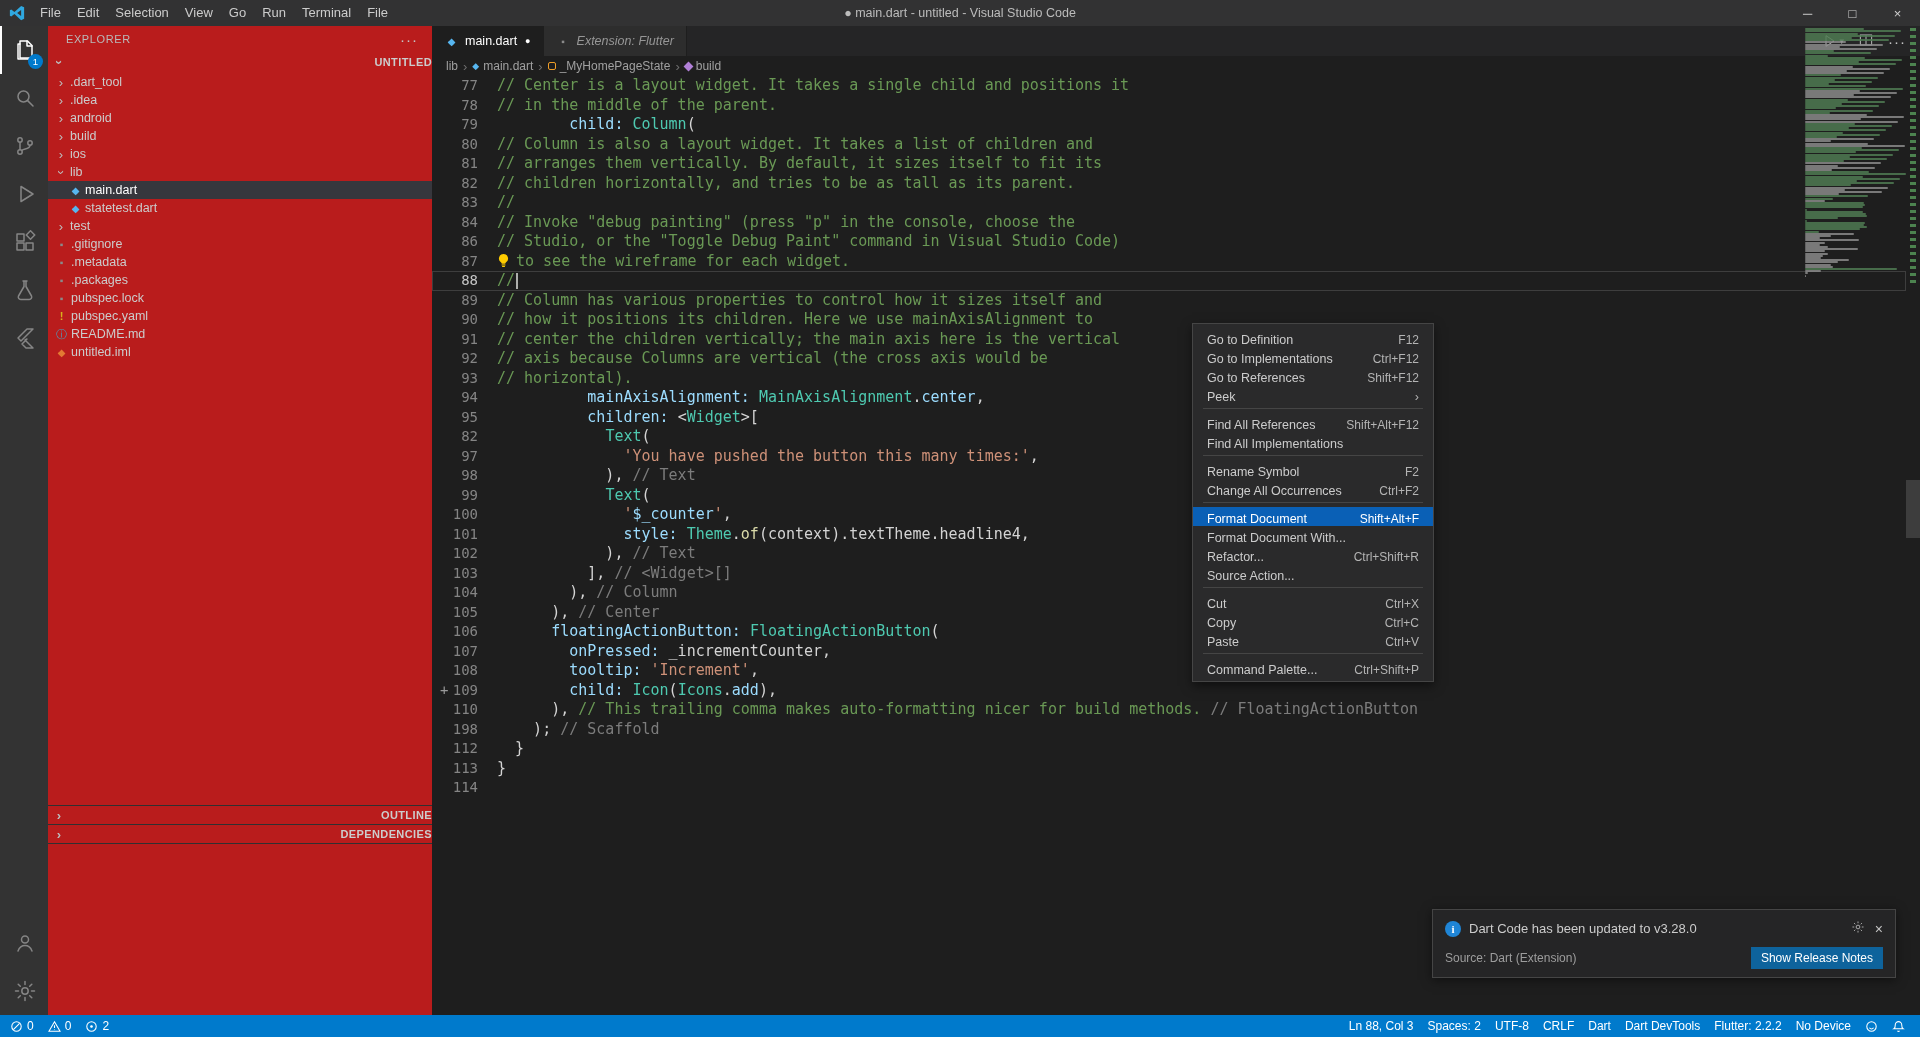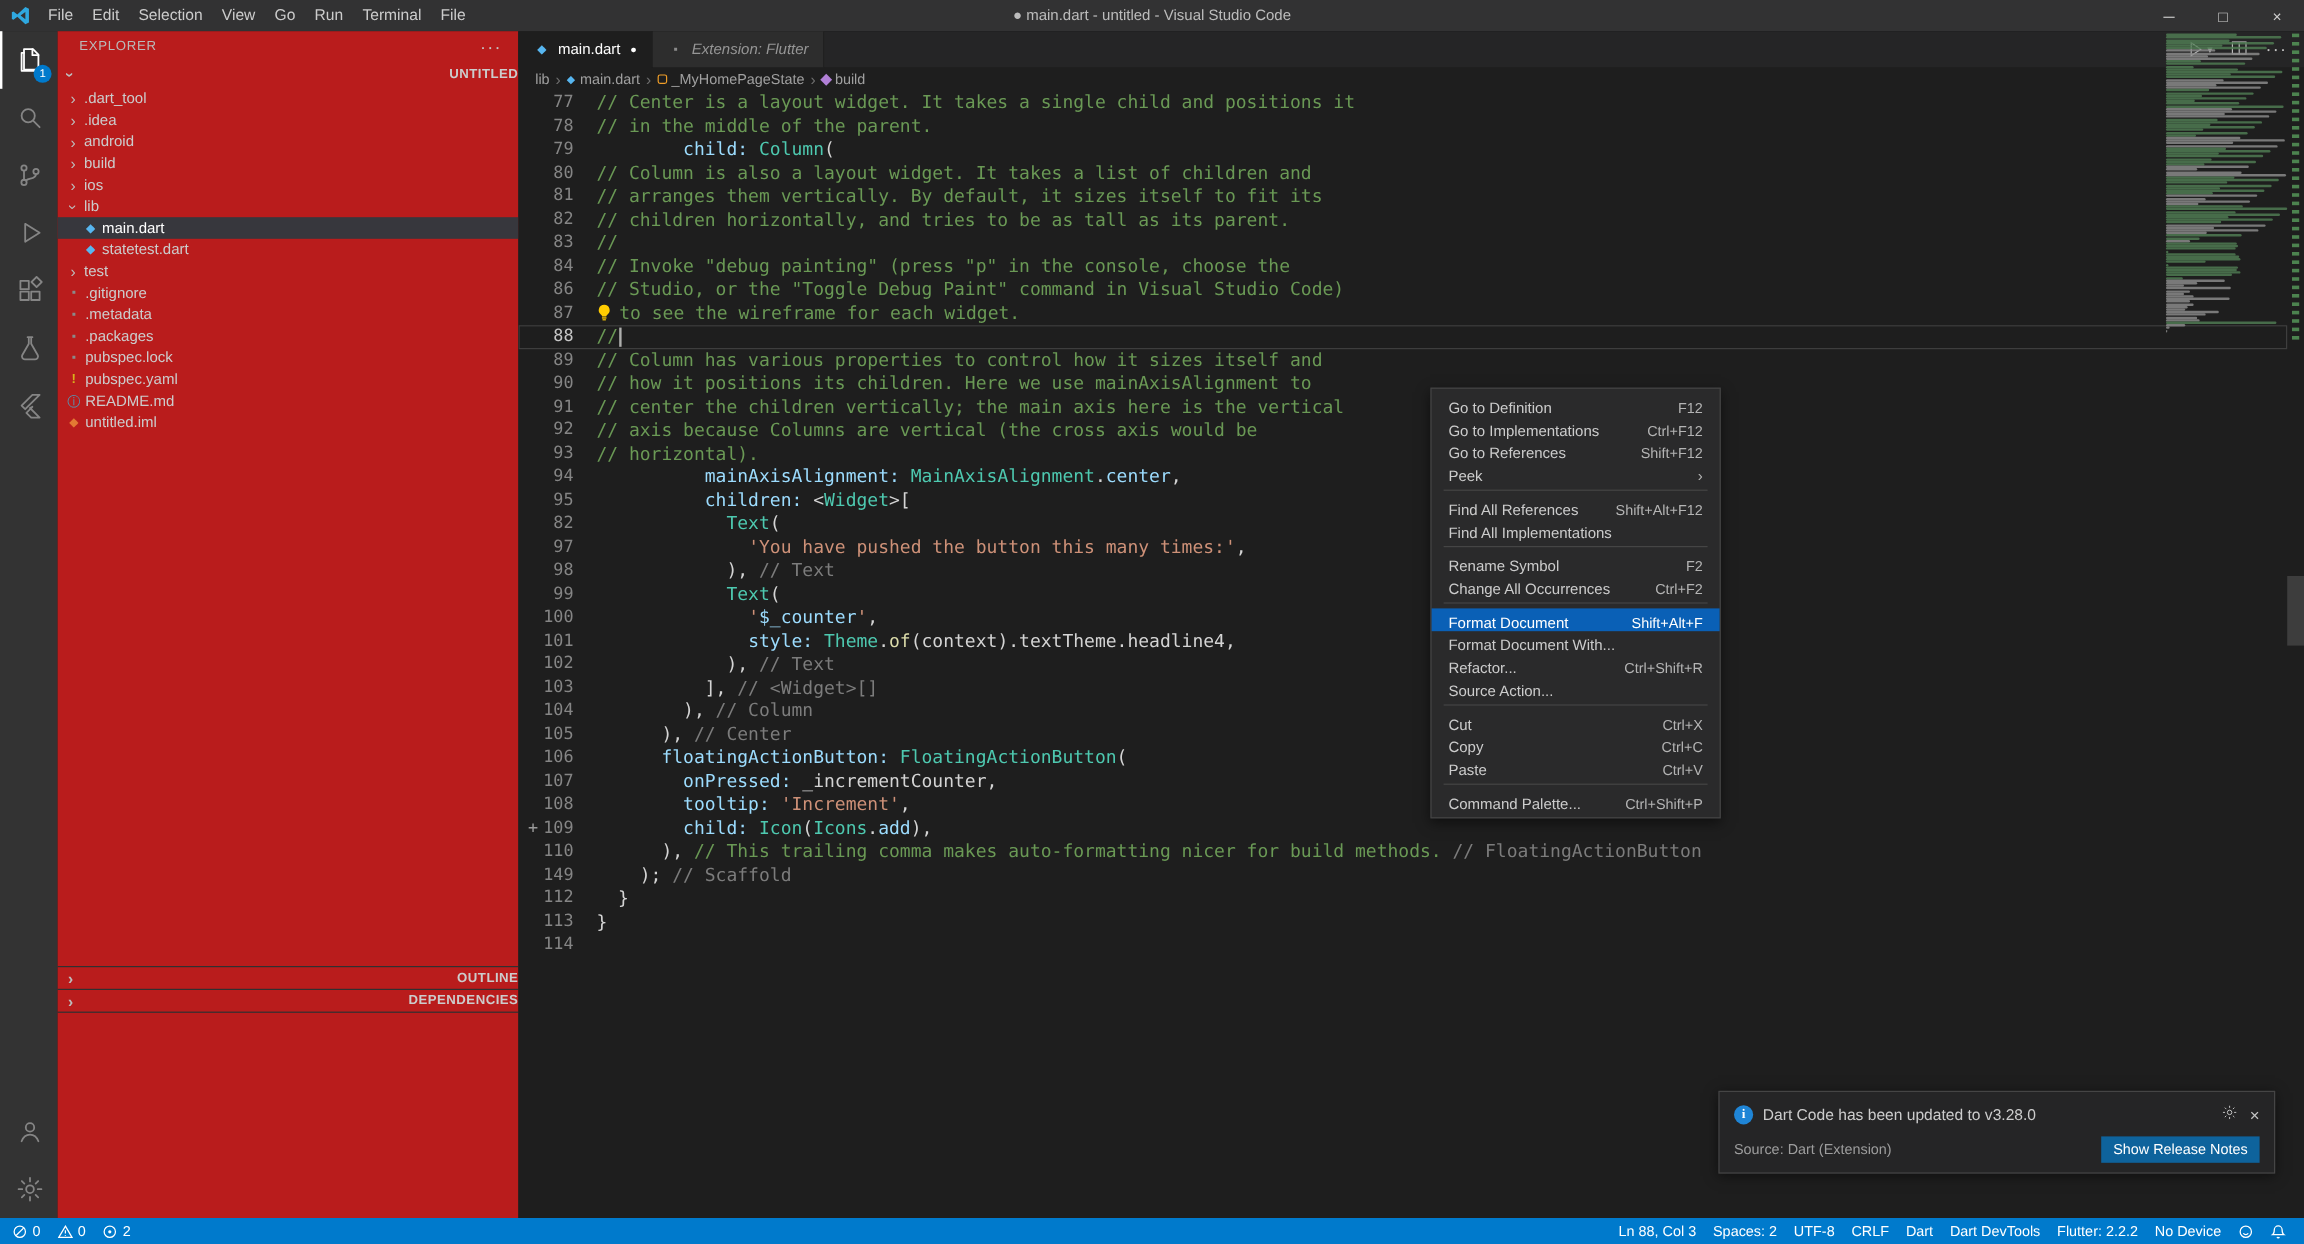--- a/index.html
+++ b/index.html
@@ -475,21 +475,21 @@
         </div>
         <div class="line">
           <div class="gno">109<span class="gplus">+</span></div>
           <div class="ltext"><span class="pl">        </span><span class="pr">child: </span><span class="ty">Icon</span><span class="pl">(</span><span class="ty">Icons</span><span class="pl">.</span><span class="pr">add</span><span class="pl">),</span></div>
         </div>
         <div class="line">
           <div class="gno">110</div>
           <div class="ltext"><span class="pl">      ), </span><span class="cm">// This trailing comma makes auto-formatting nicer for build methods.</span><span class="lb"> // FloatingActionButton</span></div>
         </div>
         <div class="line">
-          <div class="gno">149</div>
+          <div class="gno">198</div>
           <div class="ltext"><span class="pl">    );</span><span class="lb"> // Scaffold</span></div>
         </div>
         <div class="line">
           <div class="gno">112</div>
           <div class="ltext"><span class="pl">  }</span></div>
         </div>
         <div class="line">
           <div class="gno">113</div>
           <div class="ltext"><span class="pl">}</span></div>
         </div>

